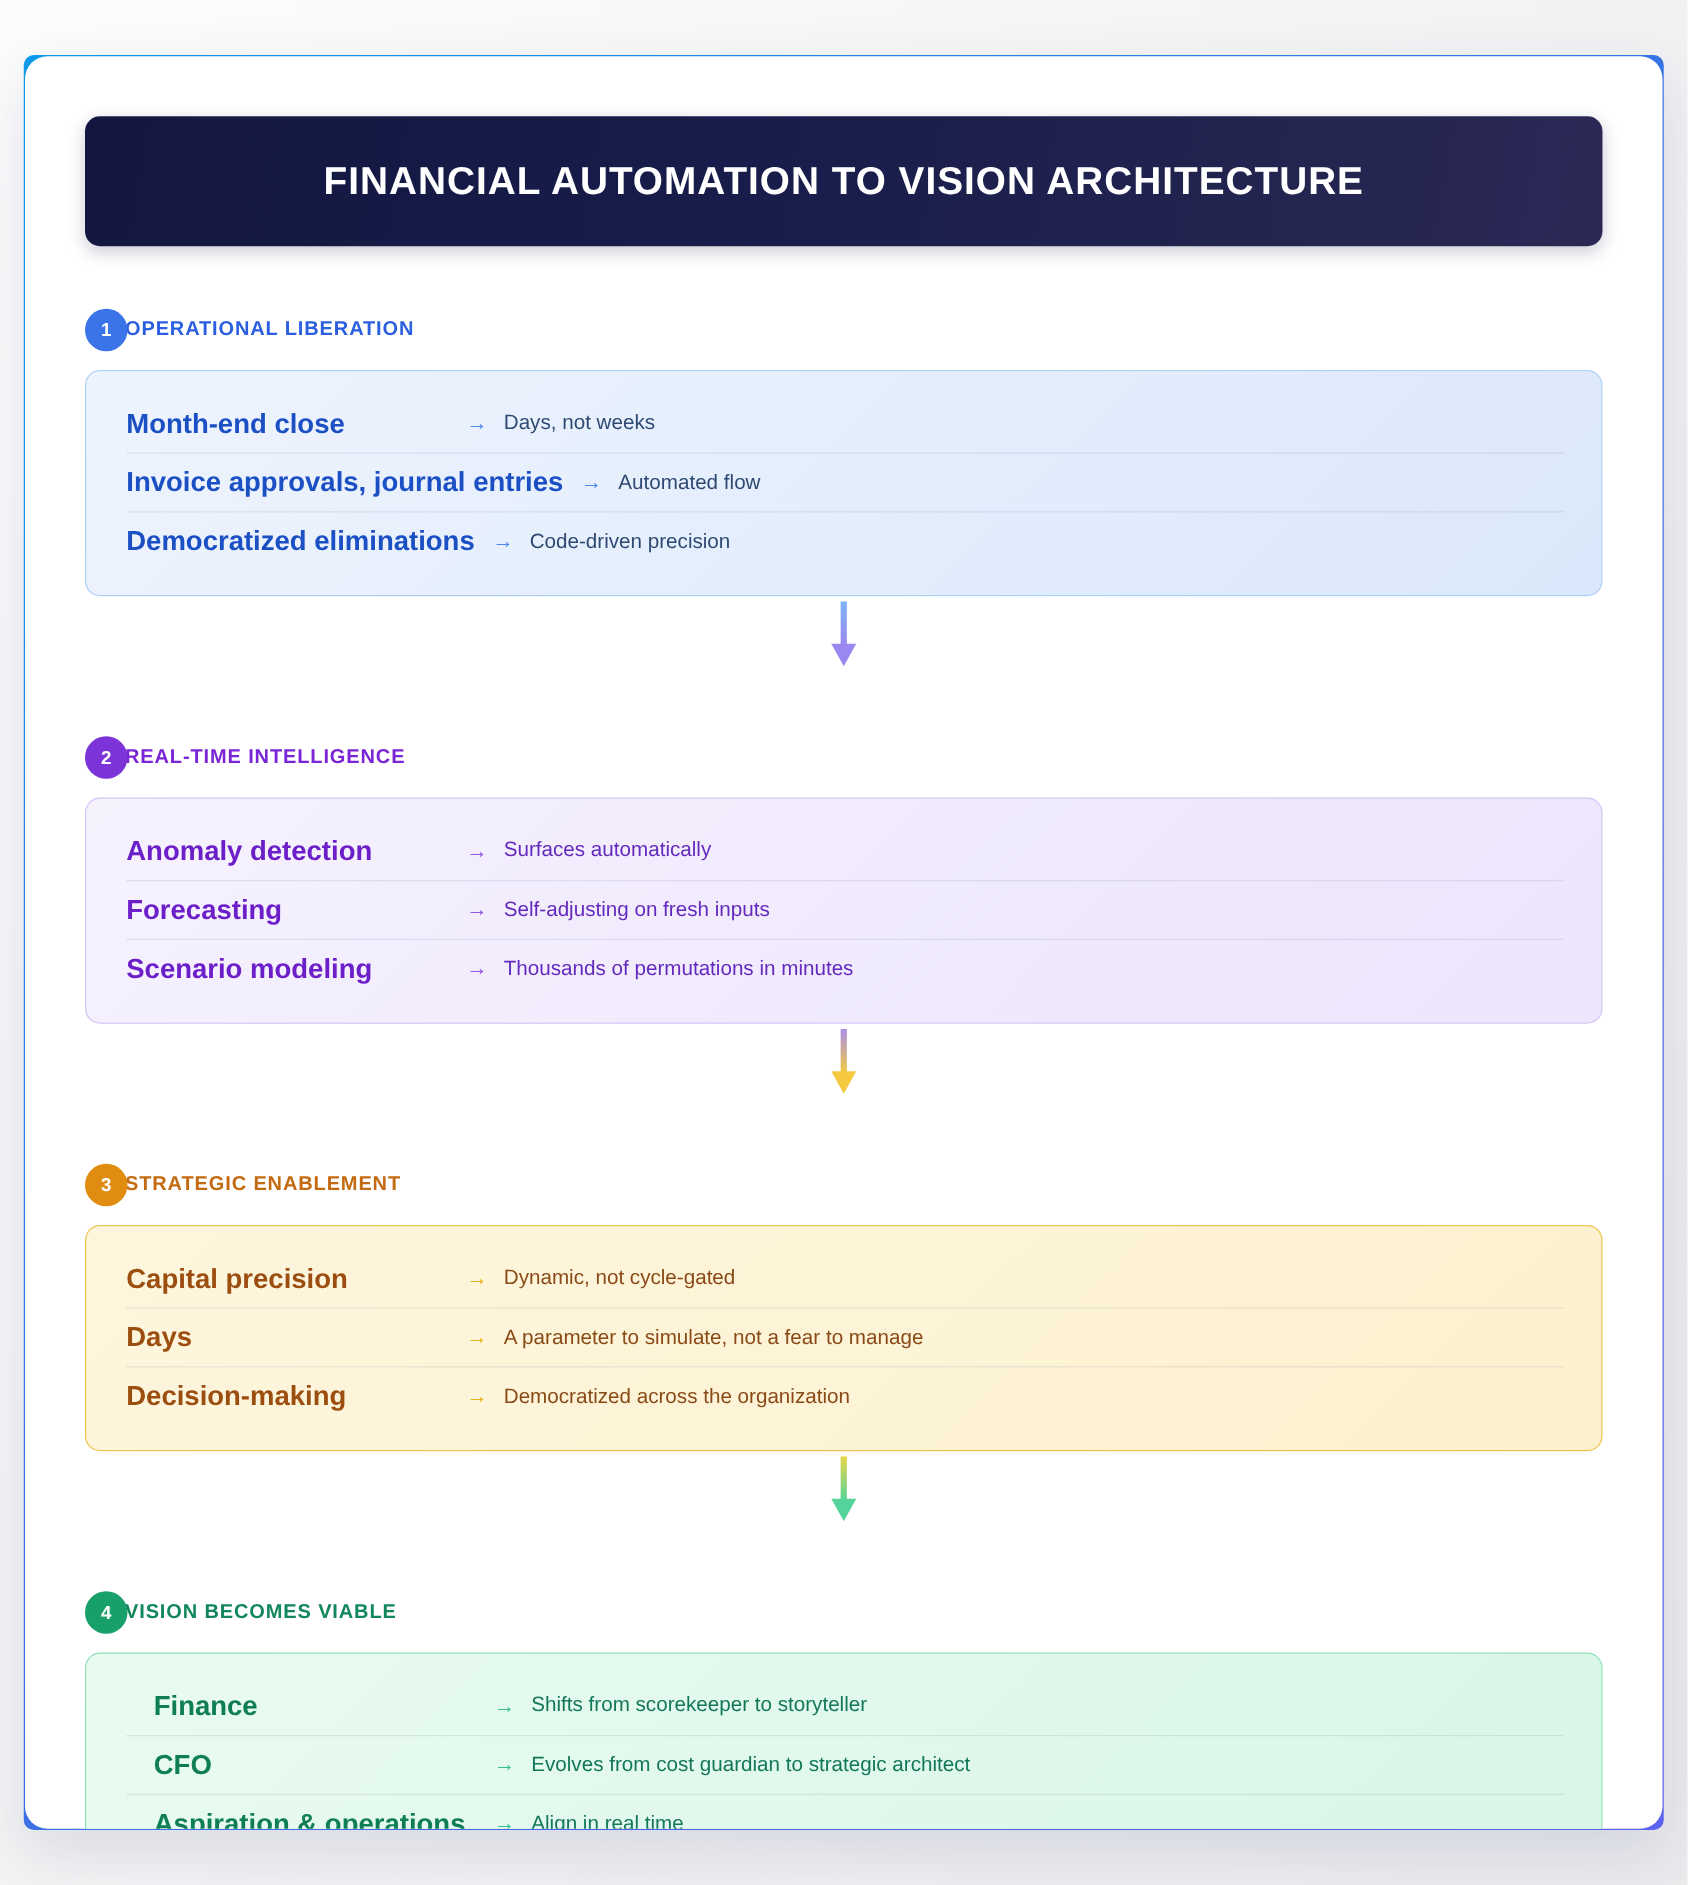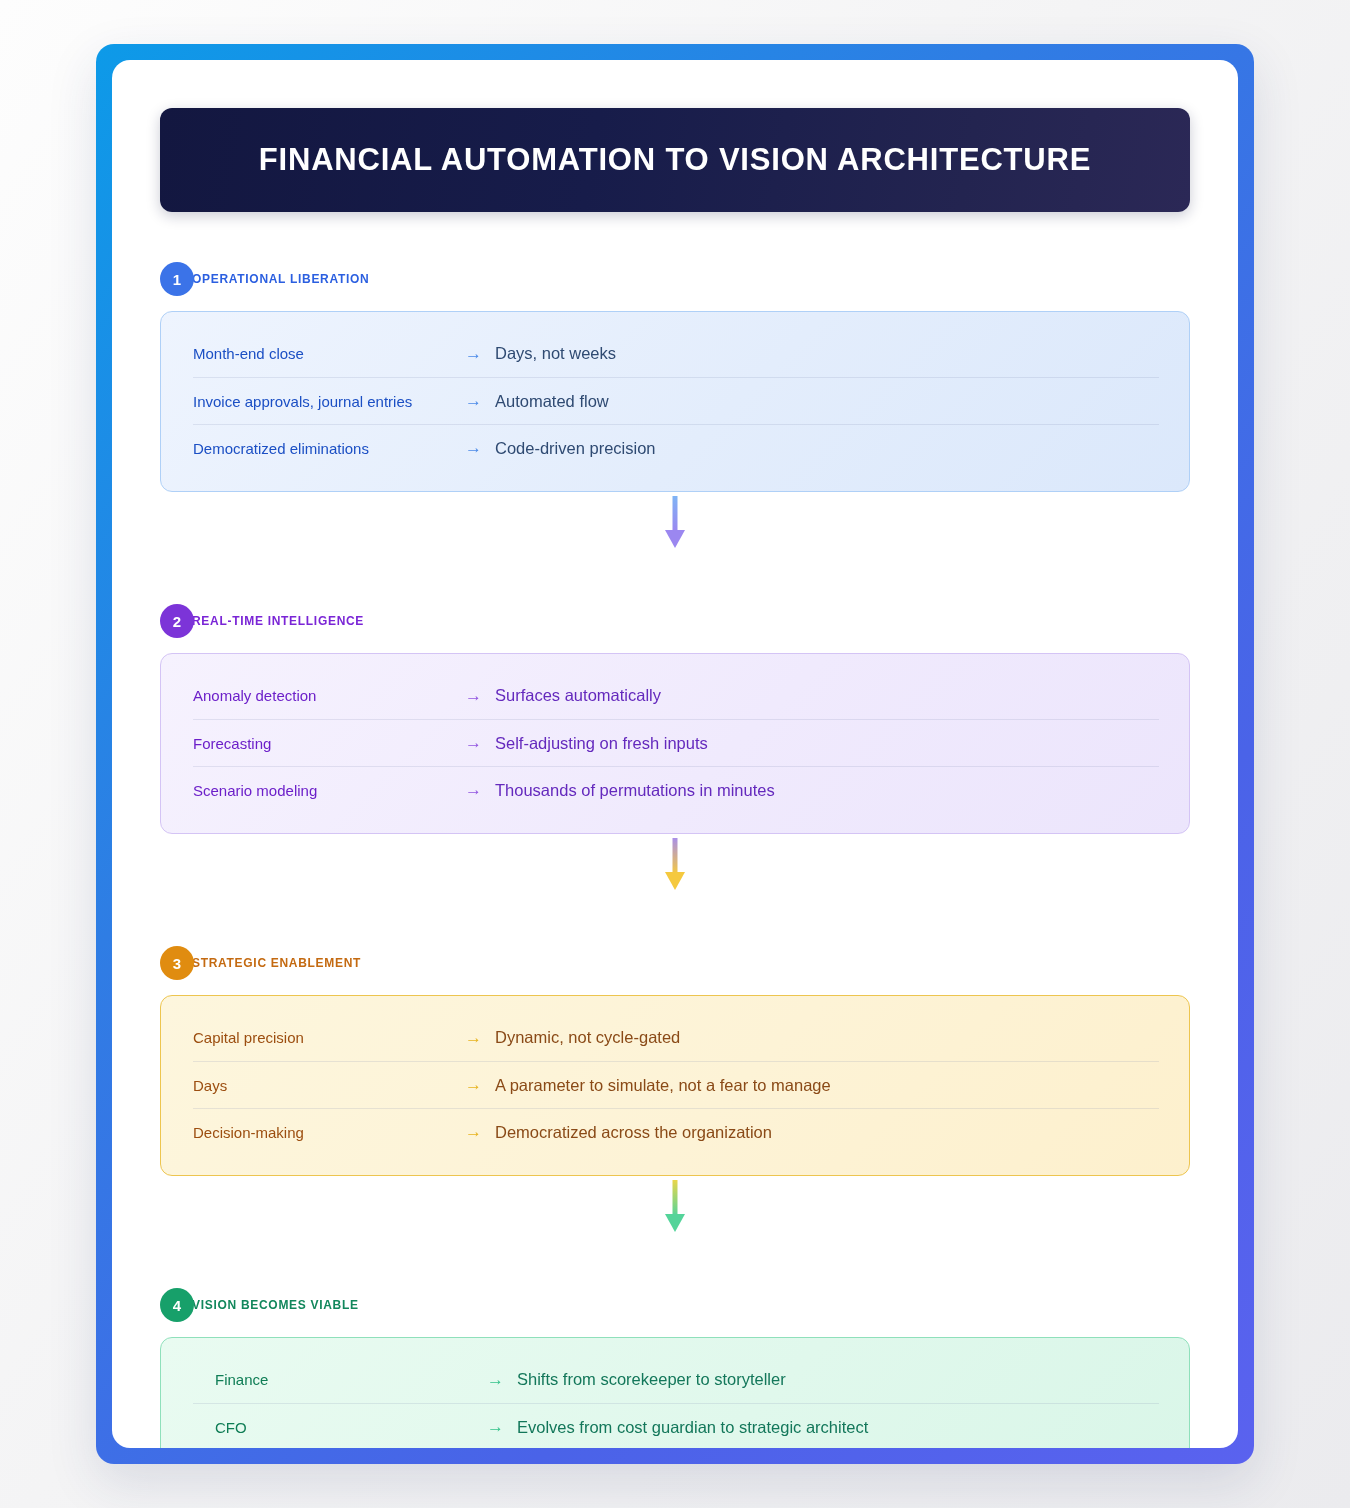--- a/index.html
+++ b/index.html
@@ -13,24 +13,24 @@
     font-family: "Liberation Sans", sans-serif;
     background: linear-gradient(125deg, #fdfdfd 0%, #f4f4f5 45%, #ebebee 100%);
     display: flex;
     align-items: center;
     justify-content: center;
     overflow: hidden;
   }
 
   
   .frame-outer {
-    width: 1158px;
+    width: 1312px;
     height: 1420px;
-    border-radius: 18px;
-    padding: 16px;
+    border-radius: 8px;
+    padding: 1px;
     background: linear-gradient(135deg, #0d9ae8 0%, #2f7de4 35%, #4a63e8 72%, #5a62ef 100%);
     box-shadow: 0 18px 50px rgba(40, 55, 110, 0.13);
   }
 
   .frame-inner {
     width: 100%;
     height: 100%;
     background: #ffffff;
     border-radius: 18px;
     padding: 48px 48px 0 48px;
@@ -75,21 +75,21 @@
     color: #ffffff;
     font-size: 15px;
     font-weight: bold;
     display: flex;
     align-items: center;
     justify-content: center;
     z-index: 2;
   }
 
   .section-title {
-    font-size: 12px;
+    font-size: 16px;
     font-weight: bold;
     letter-spacing: 0.7px;
     text-transform: uppercase;
     margin-left: -2px;
     z-index: 1;
     text-align: center;
   }
 
   
   .card {
@@ -100,22 +100,22 @@
 
   .row {
     display: flex;
     align-items: center;
     min-height: 47px;
     border-top: 1px solid rgba(120, 130, 170, 0.17);
   }
   .row:first-child { border-top: none; }
 
   .row-label {
-    font-size: 15px;
-    font-weight: normal;
+    font-size: 22px;
+    font-weight: bold;
     min-width: 272px;
     padding-right: 14px;
     white-space: nowrap;
   }
 
   .row-arrow {
     font-size: 17px;
     width: 30px;
     min-width: 30px;
     text-align: left;

